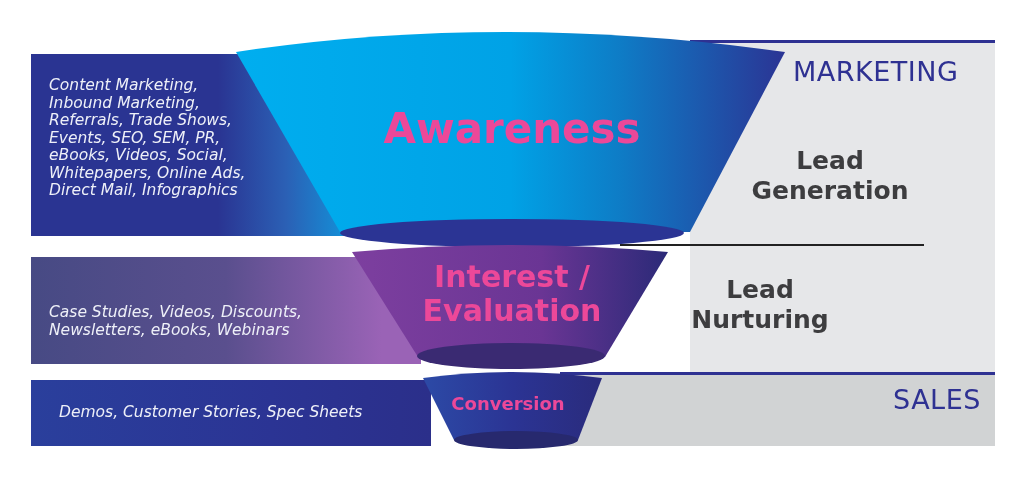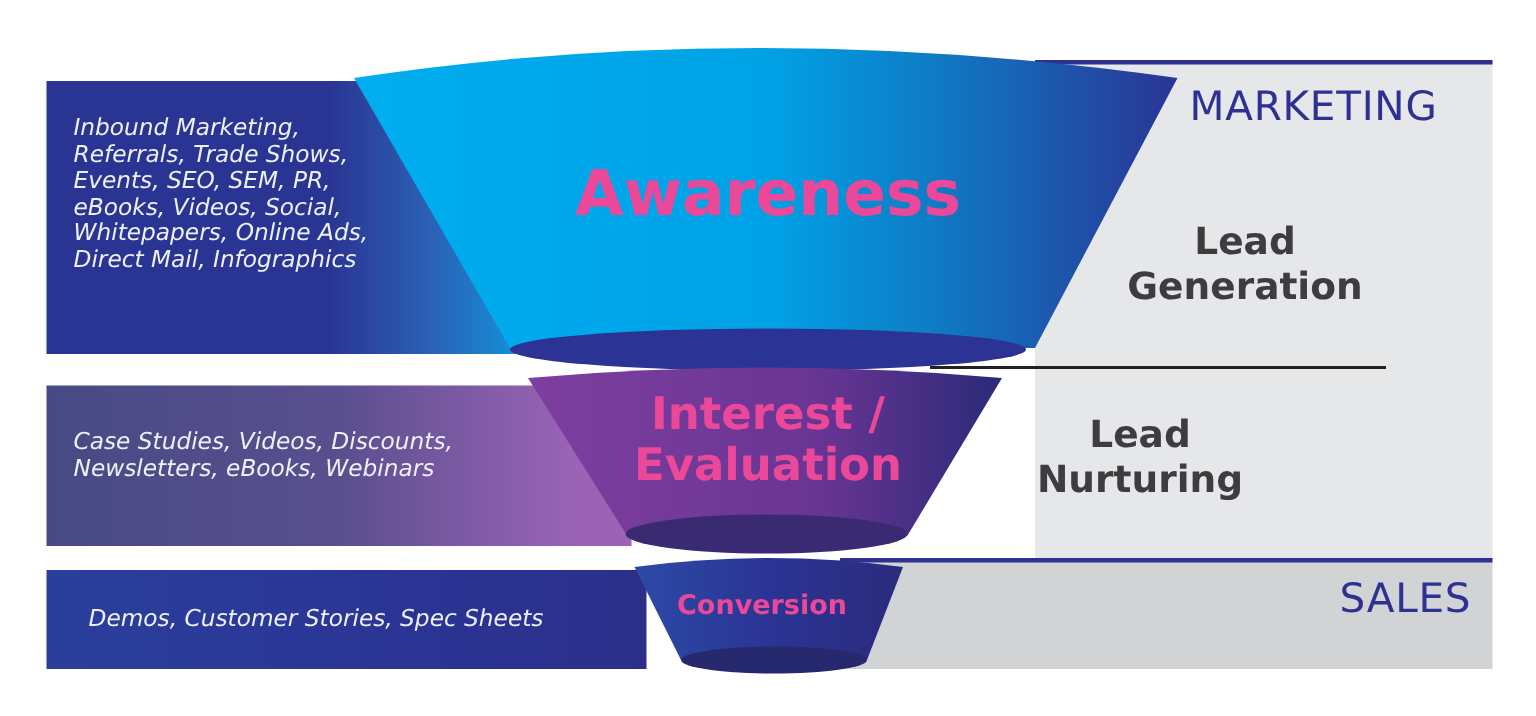--- a/index.html
+++ b/index.html
@@ -7,21 +7,21 @@
   .abs { position:absolute; }
   
   .panel-mkt { left:690px; top:40px; width:305px; height:332px; background:#e6e7e9; border-top:3px solid #2e3192; box-sizing:border-box; }
   .panel-sales { left:560px; top:372px; width:435px; height:74px; background:#d1d3d4; border-top:3px solid #2e3192; box-sizing:border-box; }
   .divider { left:620px; top:244px; width:304px; height:2px; background:#222; }
   .section-label { color:#2e3192; font-weight:normal; font-size:27px; letter-spacing:0.5px; }
   .stage-label { color:#3d3d3f; font-weight:bold; font-size:25px; text-align:center; line-height:30px; }
   
   .lbox { left:31px; box-sizing:border-box; color:#eef0f8; font-style:italic; font-size:15.5px; line-height:17.5px; }
   .lbox1 { top:54px; width:340px; height:182px; background:linear-gradient(90deg,#2a3492 0%,#2a3492 55%,#2b60b5 75%,#0aa4e6 100%); padding:23px 0 0 18px; }
-  .lbox2 { top:257px; width:390px; height:107px; background:linear-gradient(90deg,#474a84 0%,#5a4f8e 50%,#9a63b6 90%,#9a63b6 100%); padding:29px 0 0 18px; }
+  .lbox2 { top:257px; width:390px; height:107px; background:linear-gradient(90deg,#474a84 0%,#5a4f8e 50%,#9a63b6 90%,#9a63b6 100%); padding:47px 0 0 18px; }
   .lbox3 { top:380px; width:400px; height:66px; background:linear-gradient(90deg,#2a3f9c 0%,#2b3494 60%,#2b2f8a 100%); padding:24px 0 0 28px; }
   .lbox span { display:block; white-space:nowrap; }
   svg.funnel { position:absolute; left:0; top:0; }
   .fl { color:#ec4899; font-weight:bold; text-align:center; }
 </style>
 </head>
 <body>
 
 <div class="abs panel-mkt"></div>
 <div class="abs panel-sales"></div>
@@ -33,20 +33,21 @@
 <div class="abs stage-label" style="left:730px; top:146px; width:200px;">
   <div>Lead</div>
   <div>Generation</div>
 </div>
 <div class="abs stage-label" style="left:665px; top:275px; width:190px;">
   <div>Lead</div>
   <div>Nurturing</div>
 </div>
 
 <div class="abs lbox lbox1">
+  <span>Content Marketing,</span>
   <span>Inbound Marketing,</span>
   <span>Referrals, Trade Shows,</span>
   <span>Events, SEO, SEM, PR,</span>
   <span>eBooks, Videos, Social,</span>
   <span>Whitepapers, Online Ads,</span>
   <span>Direct Mail, Infographics</span>
 </div>
 <div class="abs lbox lbox2">
   <span>Case Studies, Videos, Discounts,</span>
   <span>Newsletters, eBooks, Webinars</span>

